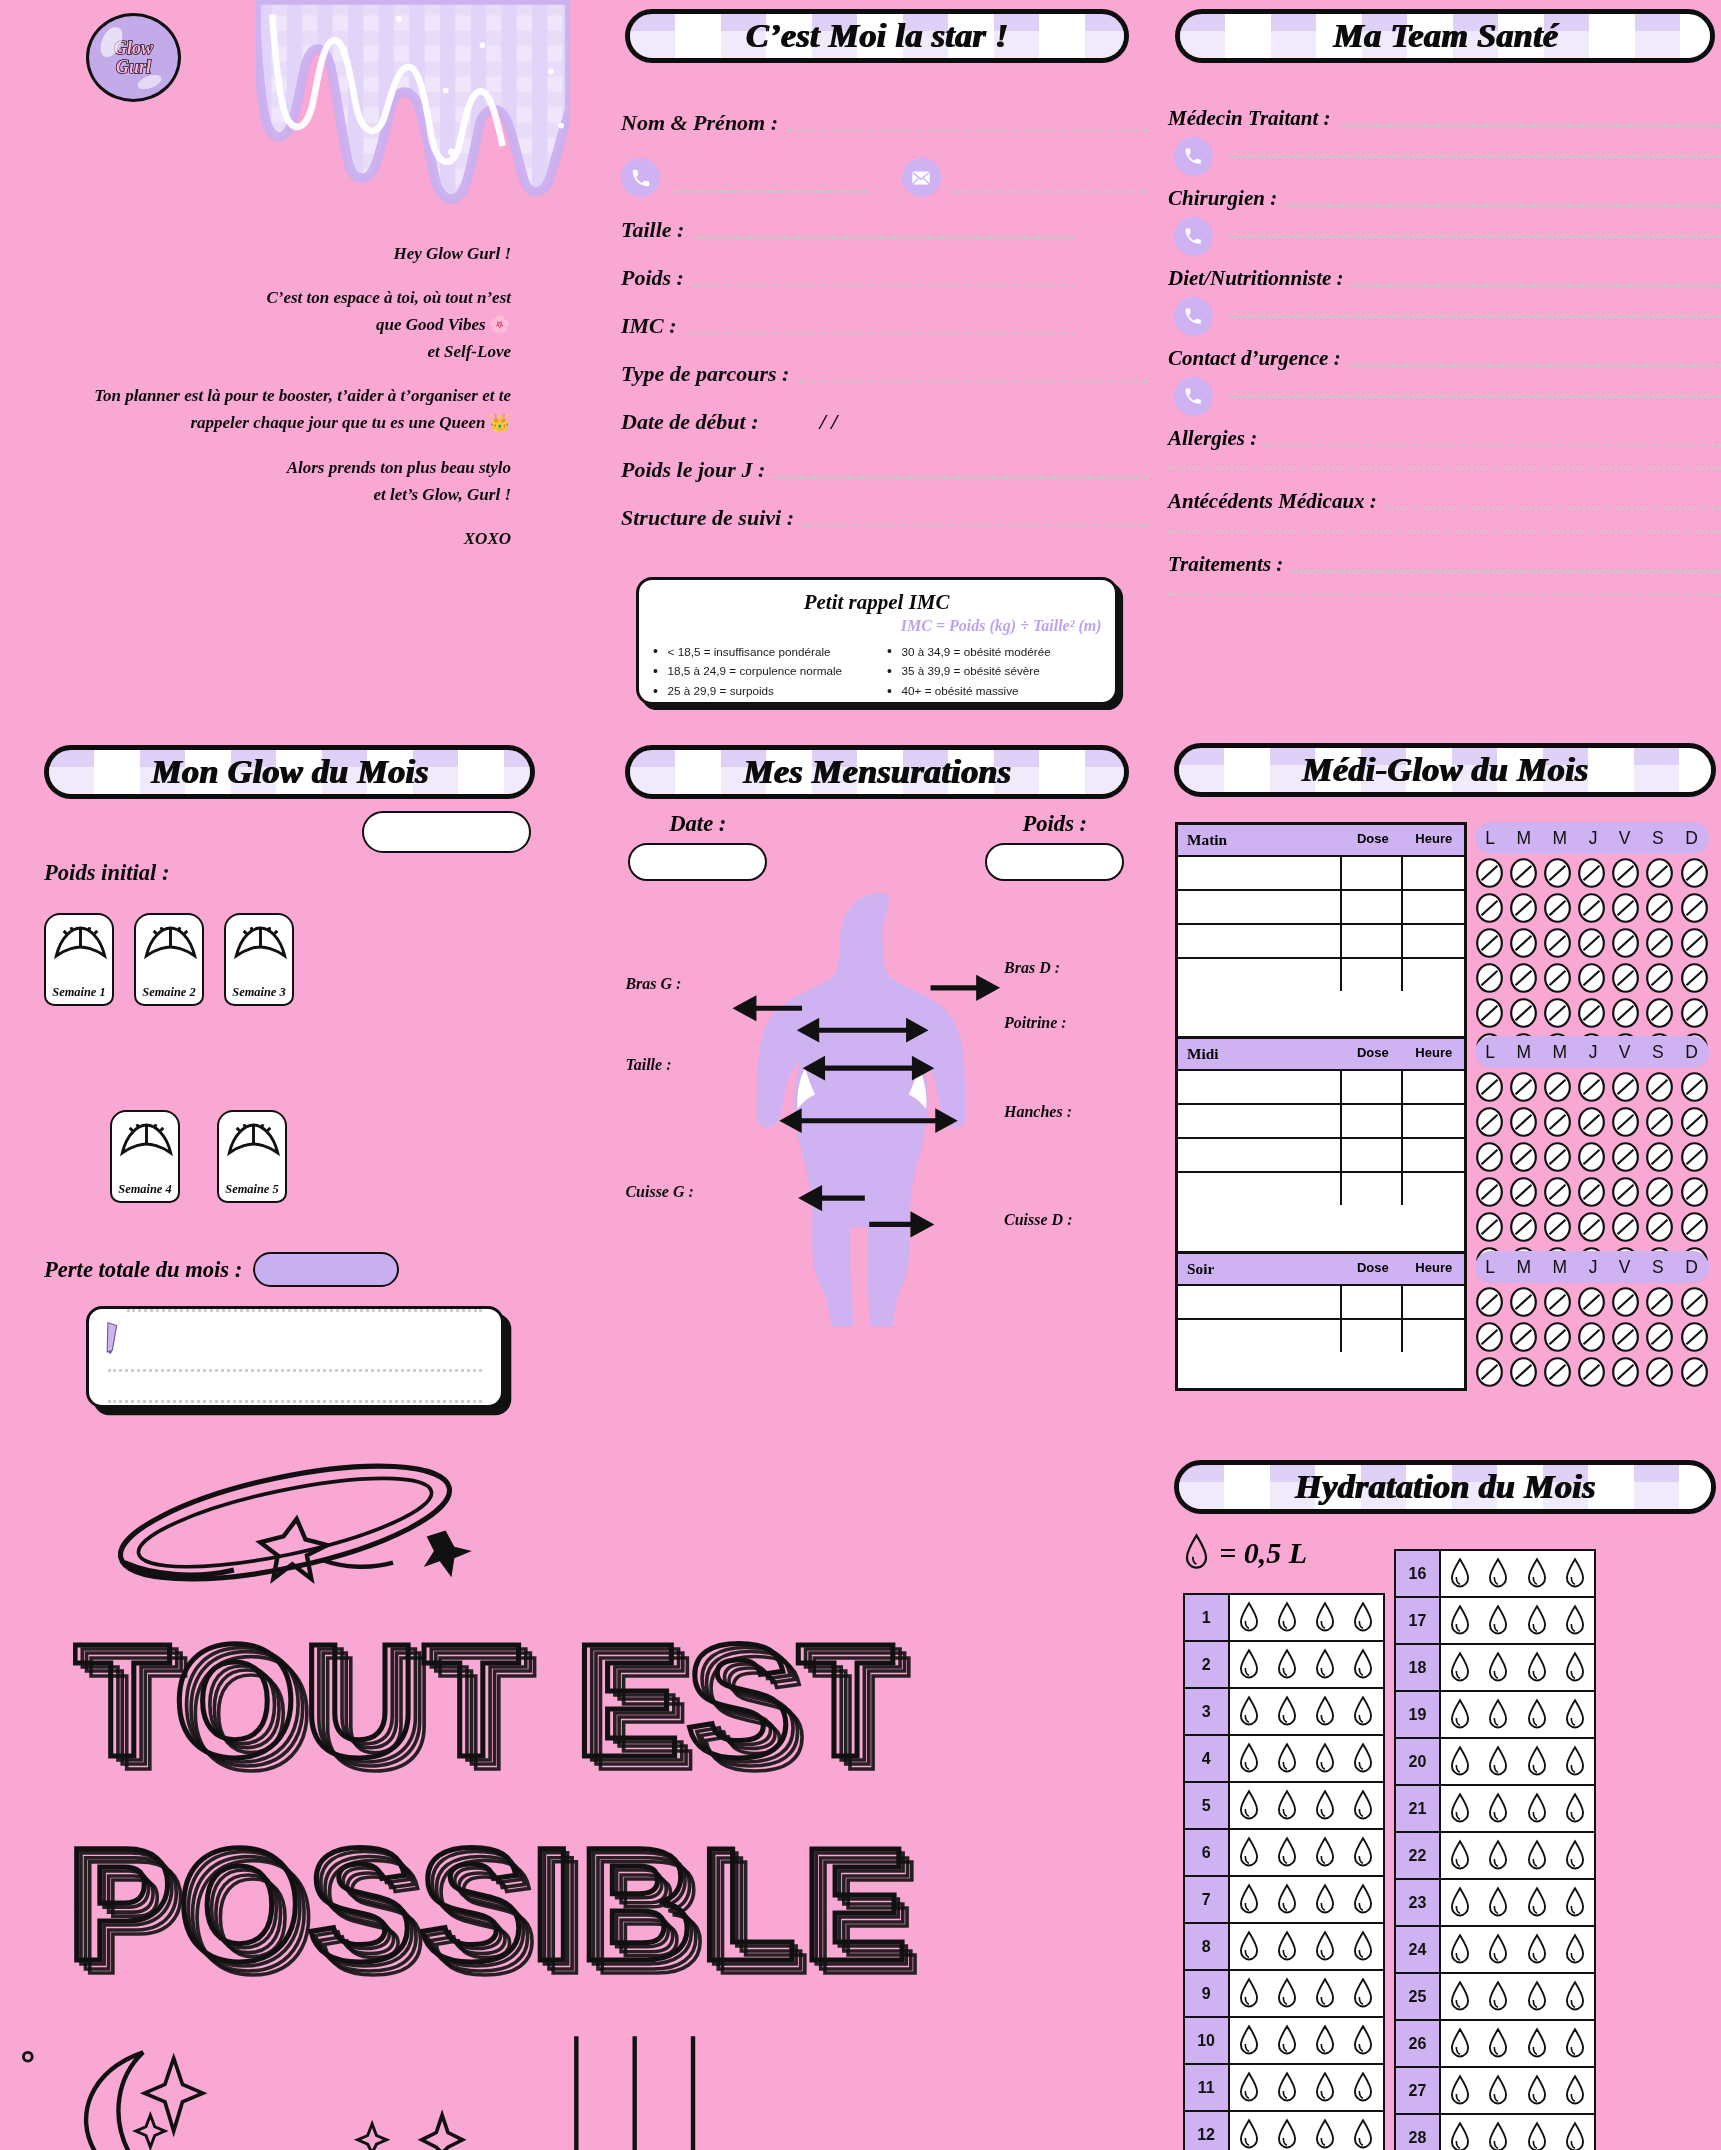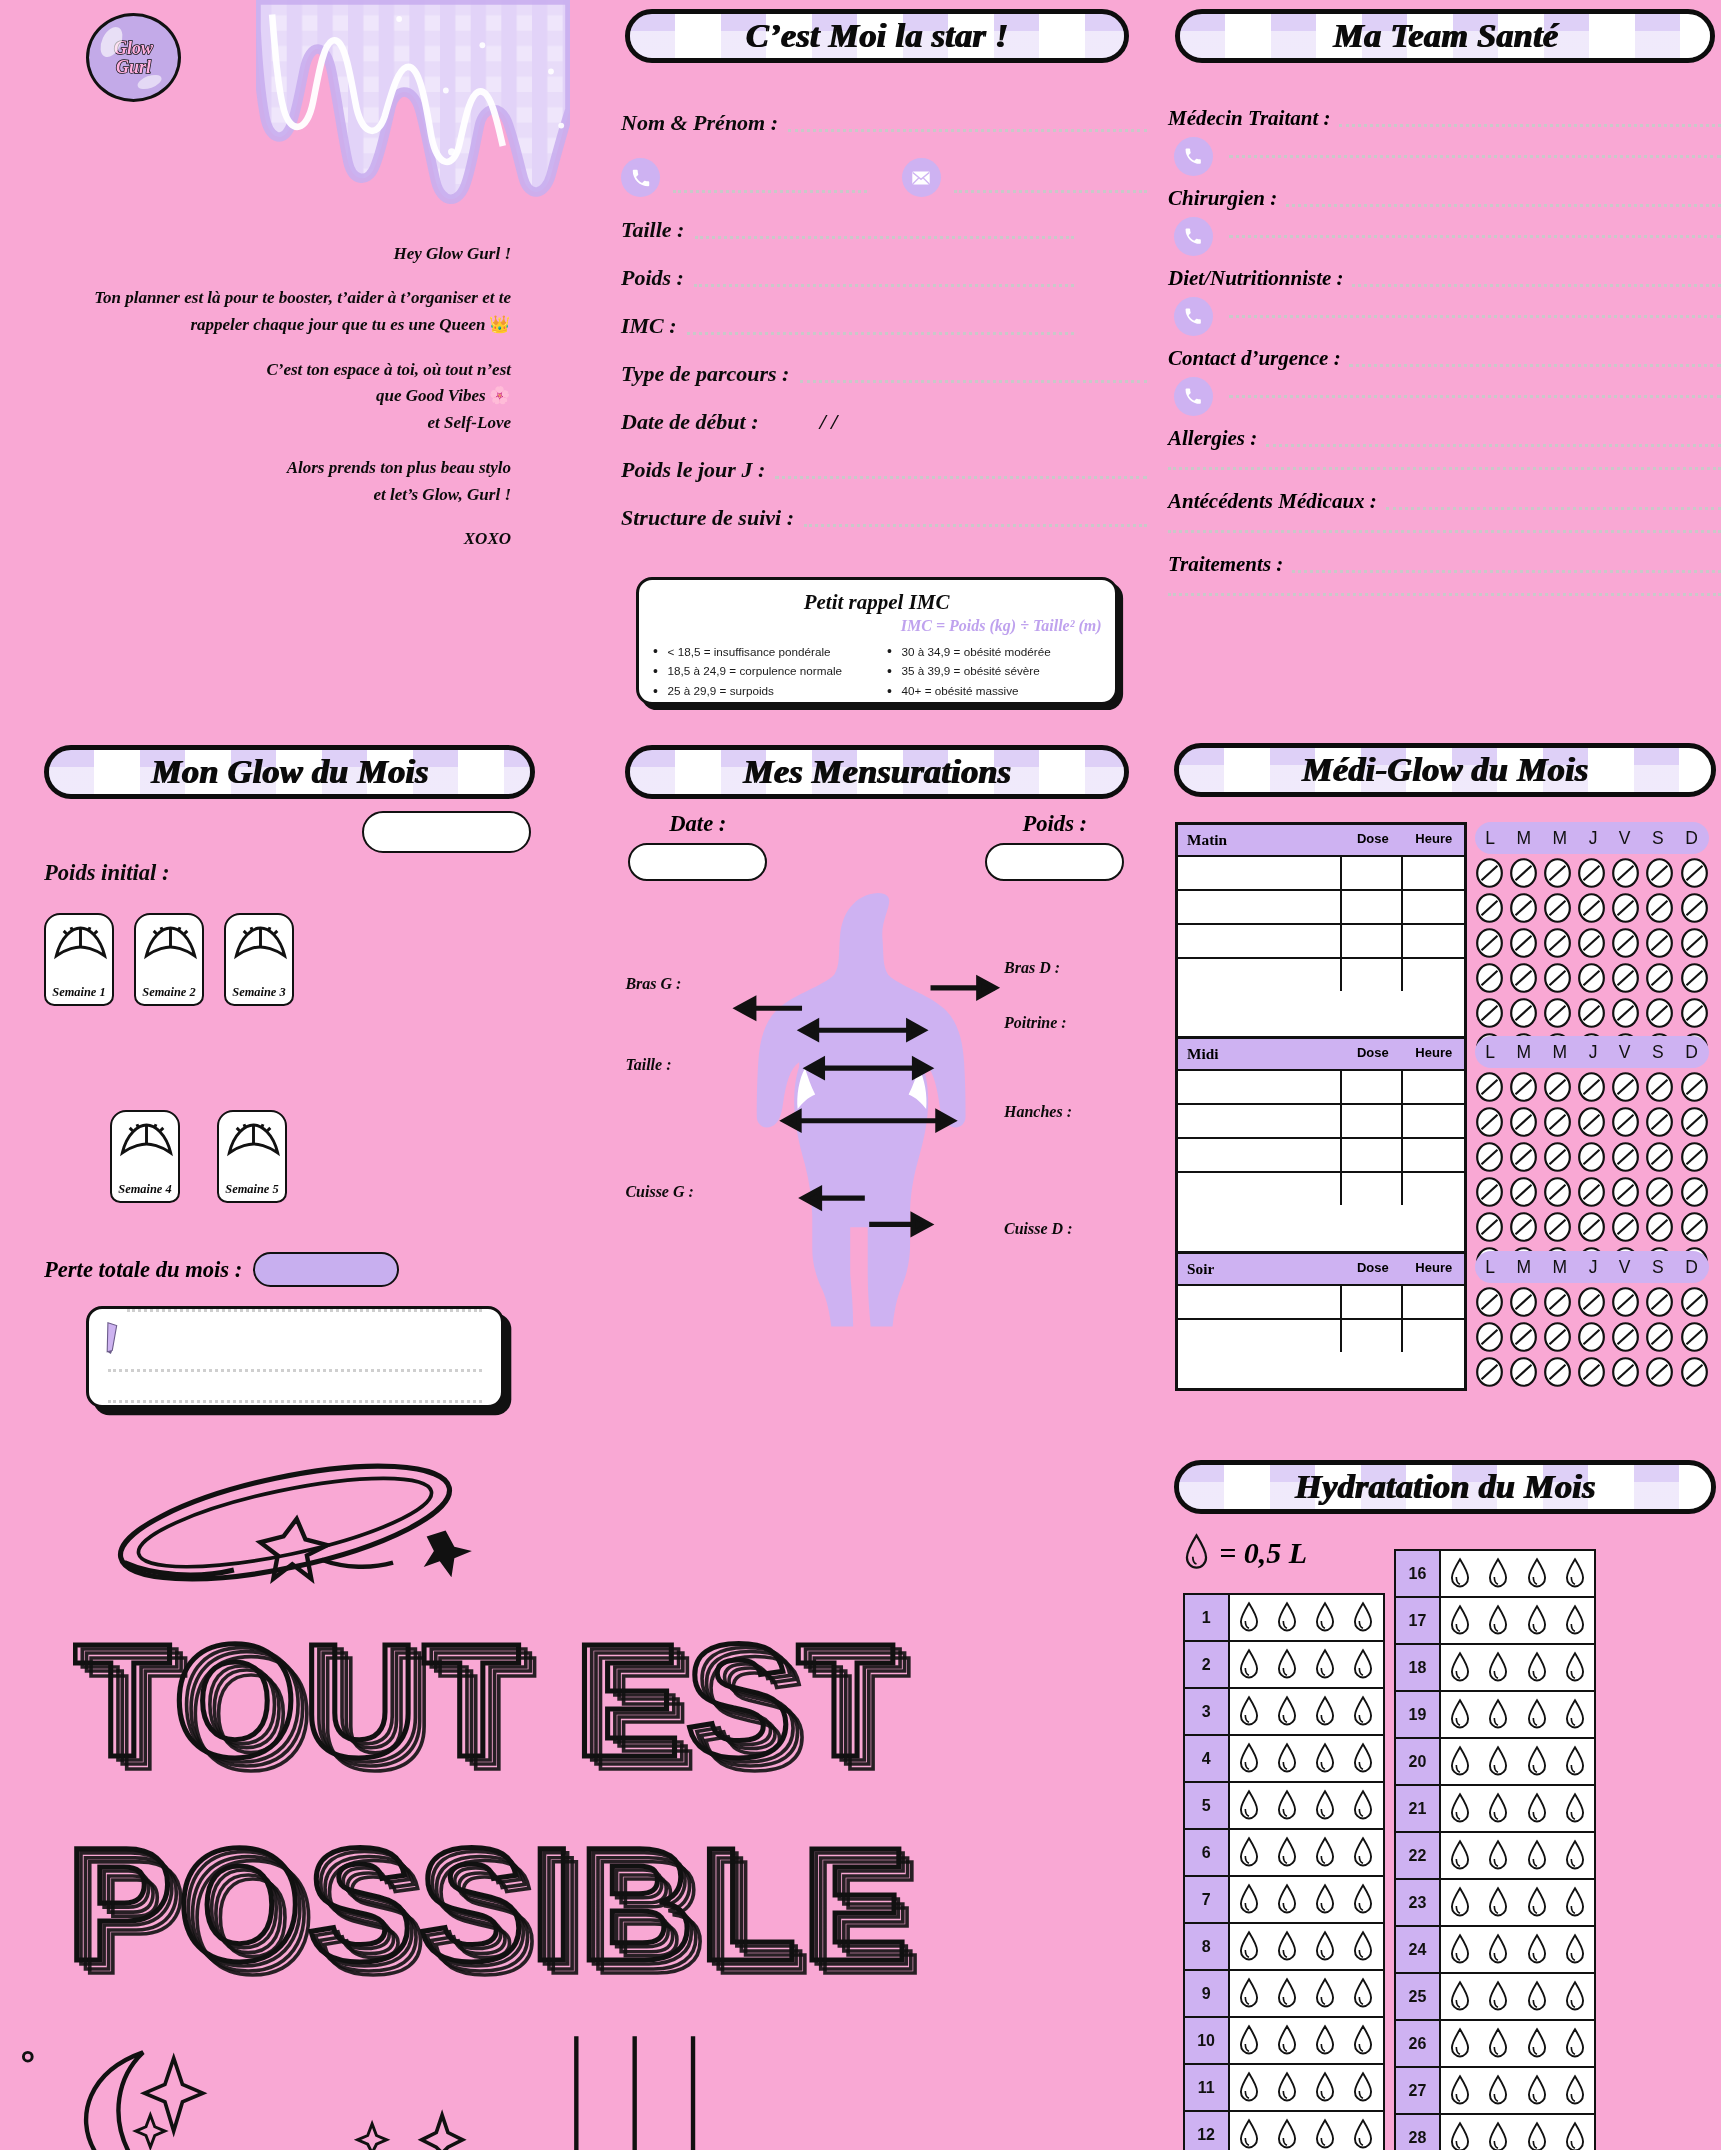--- a/index.html
+++ b/index.html
@@ -279,28 +279,28 @@
     <div class="logo-bubble">
       <div class="logo-gloss1"></div>
       <div class="logo-gloss2"></div>
       <span>Glow</span>
       <span>Gurl</span>
     </div>
 
     <div class="intro">
       <p>Hey Glow Gurl !</p>
       <p>
-        <span>Ton planner est là pour te booster, t’aider à t’organiser et te rappeler chaque jour que tu es une Queen</span>
-        <span class="emoji">👑</span>
-      </p>
-      <p>
         <span>C’est ton espace à toi, où tout n’est</span><br>
         <span>que Good Vibes</span>
         <span class="emoji">🌸</span><br>
         <span>et Self-Love</span>
+      </p>
+      <p>
+        <span>Ton planner est là pour te booster, t’aider à t’organiser et te rappeler chaque jour que tu es une Queen</span>
+        <span class="emoji">👑</span>
       </p>
       <p>
         <span>Alors prends ton plus beau stylo</span><br>
         <span>et let’s Glow, Gurl !</span>
       </p>
       <p>XOXO</p>
     </div>
 
     <div class="glow-block">
       <div class="pill glow-pill-wrap">
@@ -573,21 +573,21 @@
             <polygon points="422,466 400,454 400,478"></polygon>
           </g>
         </svg>
 
         <div class="mlabel" style="left:4.4px; top:91px;">Bras G :</div>
         <div class="mlabel" style="left:383px; top:75px;">Bras D :</div>
         <div class="mlabel" style="left:4.4px; top:172px;">Taille :</div>
         <div class="mlabel" style="left:383px; top:130px;">Poitrine :</div>
         <div class="mlabel" style="left:383px; top:219px;">Hanches :</div>
         <div class="mlabel" style="left:4.4px; top:299px;">Cuisse G :</div>
-        <div class="mlabel" style="left:383px; top:336px;">Cuisse D :</div>
+        <div class="mlabel" style="left:383px; top:327px;">Cuisse D :</div>
       </div>
     </div>
   </div>
 
   <div class="col3">
 
     <div class="pill c3-head">
       <div class="pill-label">Ma Team Santé</div>
     </div>
 

